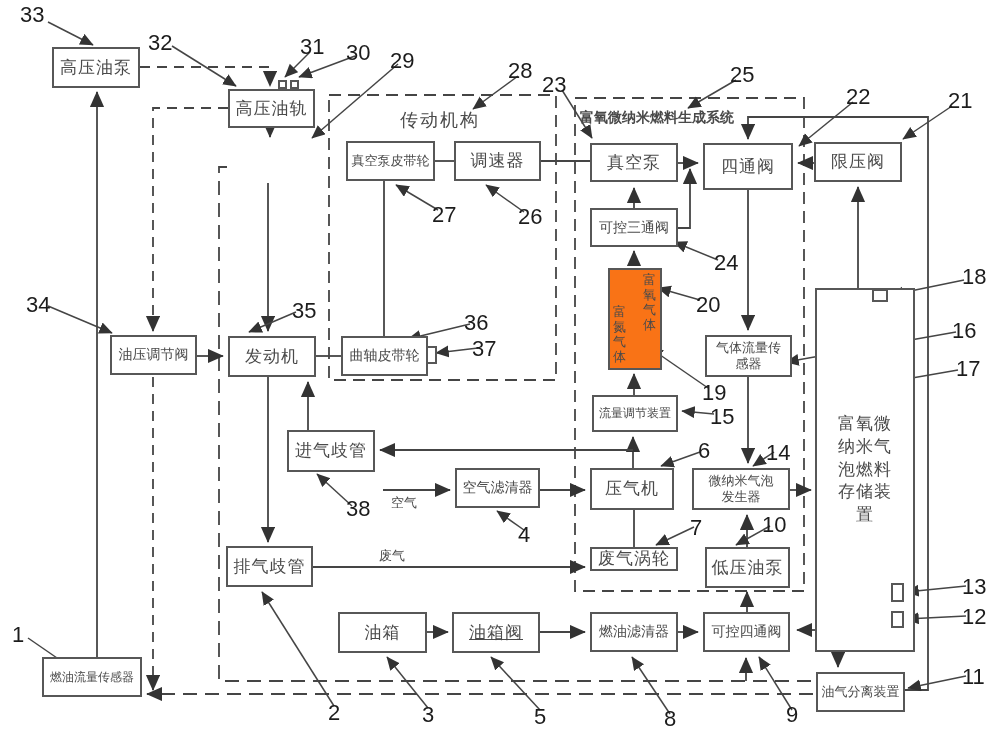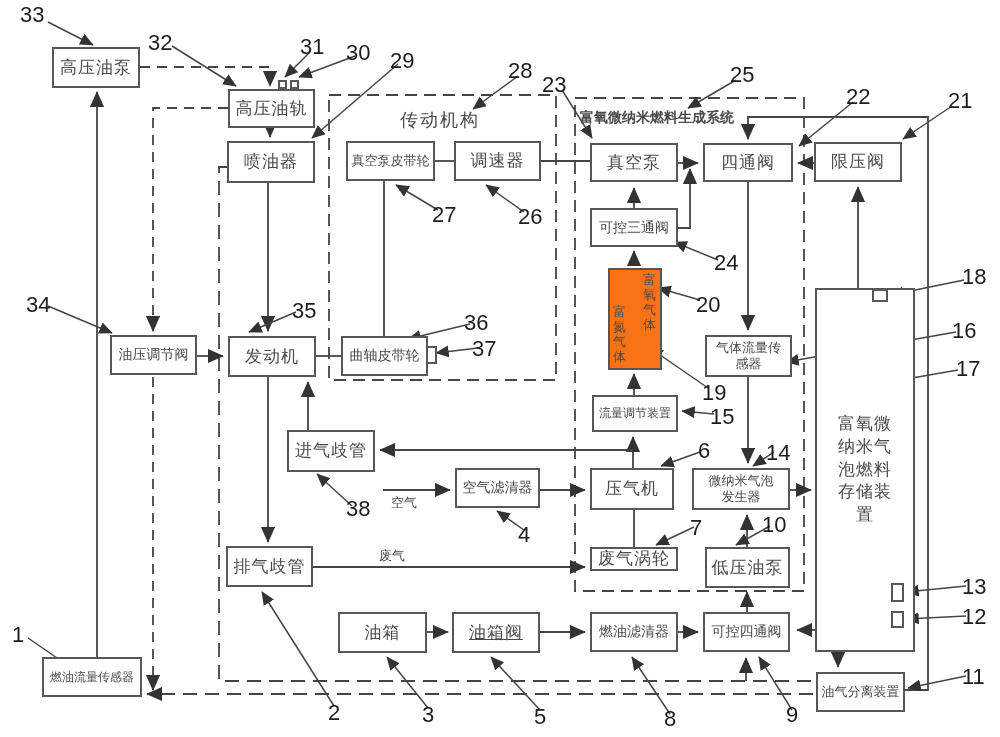--- a/index.html
+++ b/index.html
@@ -124,25 +124,24 @@
       <line x1="670" y1="714" x2="632" y2="657" marker-end="url(#arr)"></line>
       <line x1="792" y1="710" x2="759" y2="657" marker-end="url(#arr)"></line>
     </g>
   </svg>
 
   <div class="ttl" style="left:400px;top:108px;font-size:18px;letter-spacing:2px;">传动机构</div>
   <div class="ttl" style="left:580px;top:109px;font-size:14px;font-weight:bold;">富氧微纳米燃料生成系统</div>
 
   <div class="b f17" style="left:52px;top:47px;width:88px;height:41px;">高压油泵</div>
   <div class="b f17" style="left:228px;top:89px;width:87px;height:39px;">高压油轨</div>
-  <div class="b f17" style="left:227px;top:141px;width:88px;height:42px;">喷油器</div>
   <div class="b f13" style="left:339px;top:141px;width:89px;height:40px;margin-left:7px;">真空泵皮带轮</div>
   <div class="b f17" style="left:454px;top:141px;width:87px;height:40px;">调速器</div>
   <div class="b f17" style="left:590px;top:143px;width:88px;height:39px;">真空泵</div>
-  <div class="b f17" style="left:703px;top:143px;width:90px;height:39px;">四通阀</div>
+  <div class="b f17" style="left:703px;top:143px;width:90px;height:47px;">四通阀</div>
   <div class="b f17" style="left:814px;top:142px;width:88px;height:40px;">限压阀</div>
   <div class="b f14" style="left:590px;top:208px;width:88px;height:39px;">可控三通阀</div>
 
   <div class="sepbox" style="left:608px;top:268px;width:54px;height:102px;">
     <span class="vtxt oxy">富氧气体</span>
     <span class="vtxt nit">富氮气体</span>
   </div>
 
   <div class="b f13" style="left:705px;top:335px;width:87px;height:42px;padding:0 6px;">气体流量传感器</div>
   <div class="b f14" style="left:110px;top:335px;width:87px;height:40px;">油压调节阀</div>

